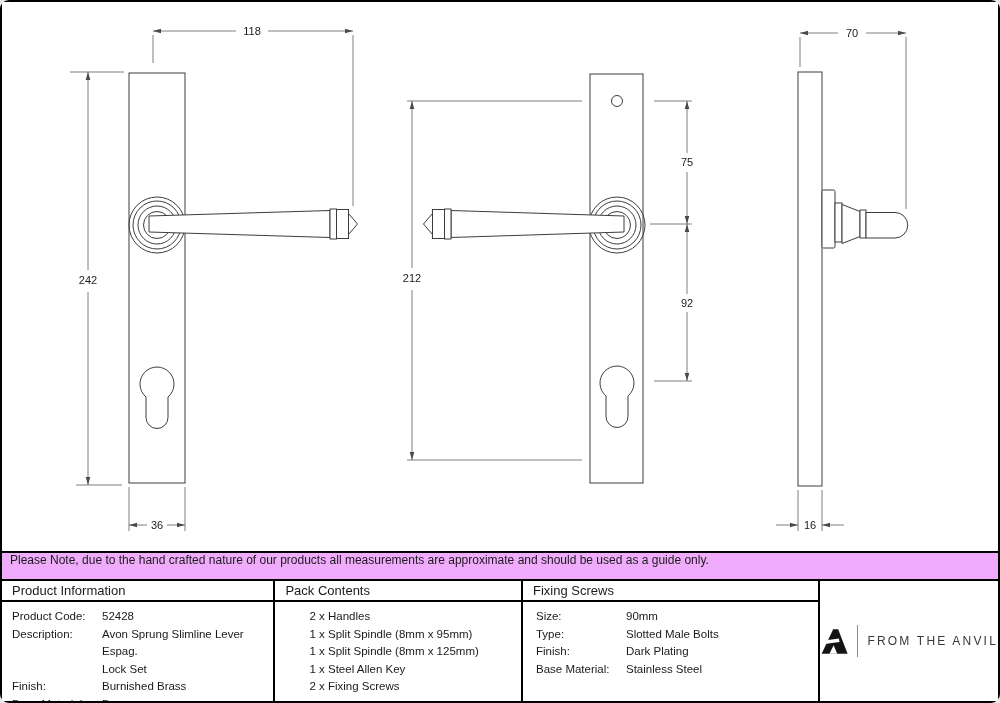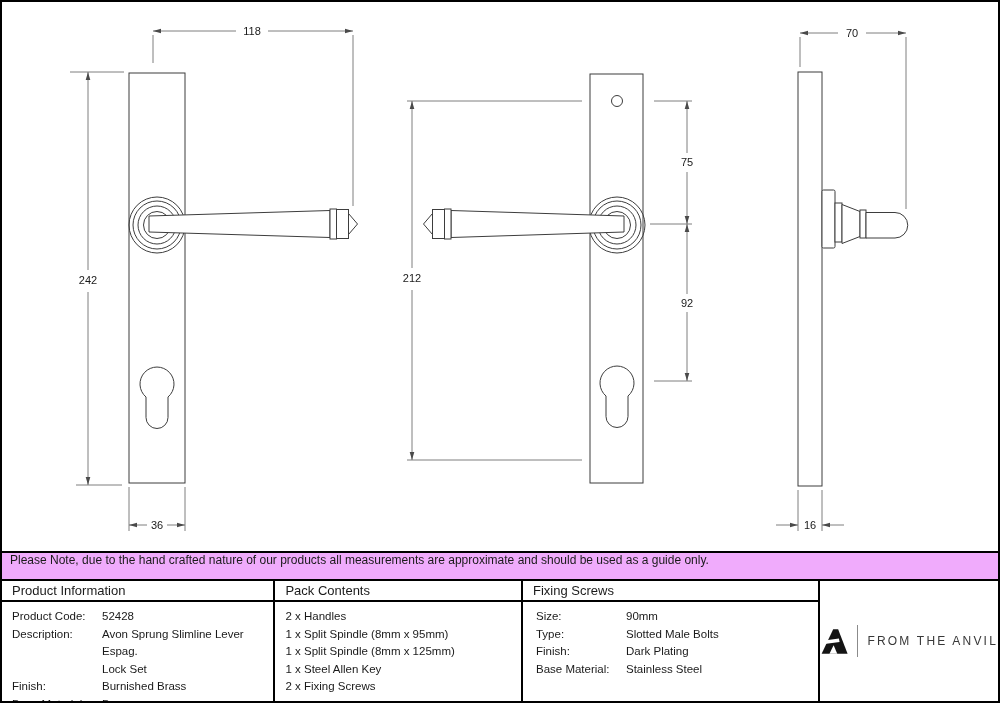--- a/index.html
+++ b/index.html
@@ -1,19 +1,20 @@
 <!DOCTYPE html>
 <html><head>
 <meta charset="utf-8">
 <style>
   html,body { margin:0; padding:0; background:#e8e8e8; }
   .sheet {
     position:relative; width:1000px; height:703px; background:#ffffff;
     font-family:"Liberation Sans", sans-serif; color:#1a1a1a; overflow:hidden;
     margin:0 auto;
+    border-radius:9px;
   }
   .frame { position:absolute; inset:0; border:2px solid #000; pointer-events:none; z-index:5; }
   svg.drawing-area { position:absolute; top:0; left:0; }
 
   
   .s  { stroke:#3d3d3d; fill:none; stroke-width:1; }
   .sf { stroke:#3d3d3d; fill:#ffffff; stroke-width:1; }
   .d  { stroke:#7e7e7e; fill:none; stroke-width:1; }
   .ah { fill:#4a4a4a; stroke:none; }
   text.dim { font:11px "Liberation Sans", sans-serif; fill:#1a1a1a; text-anchor:middle; }
@@ -38,21 +39,21 @@
   .col-brand   { flex:1; display:flex; align-items:center; justify-content:center; gap:9px; }
   .col-header {
     height:19px; line-height:19px; padding-left:10px; border-bottom:2px solid #000;
     font-size:13px;
   }
   .col-body { padding:6px 0 0 10px; font-size:11.5px; line-height:17.5px; }
   .col-fixing .col-body { padding-left:13px; }
   .kv-row { display:flex; }
   .kv-label { width:90px; flex-shrink:0; }
   .kv-value { flex:1; padding-right:6px; }
-  .pc-item { white-space:nowrap; }
+  .pc-item { white-space:nowrap;margin-left:24px; }
 
   
   .brand-divider { width:1px; height:32px; background:#8b8b8b; }
   .brand-text { font-size:12px; letter-spacing:2.2px; color:#383838; white-space:nowrap; }
 </style>
 </head>
 <body>
 
 <div class="sheet">
   <div class="frame"></div>

